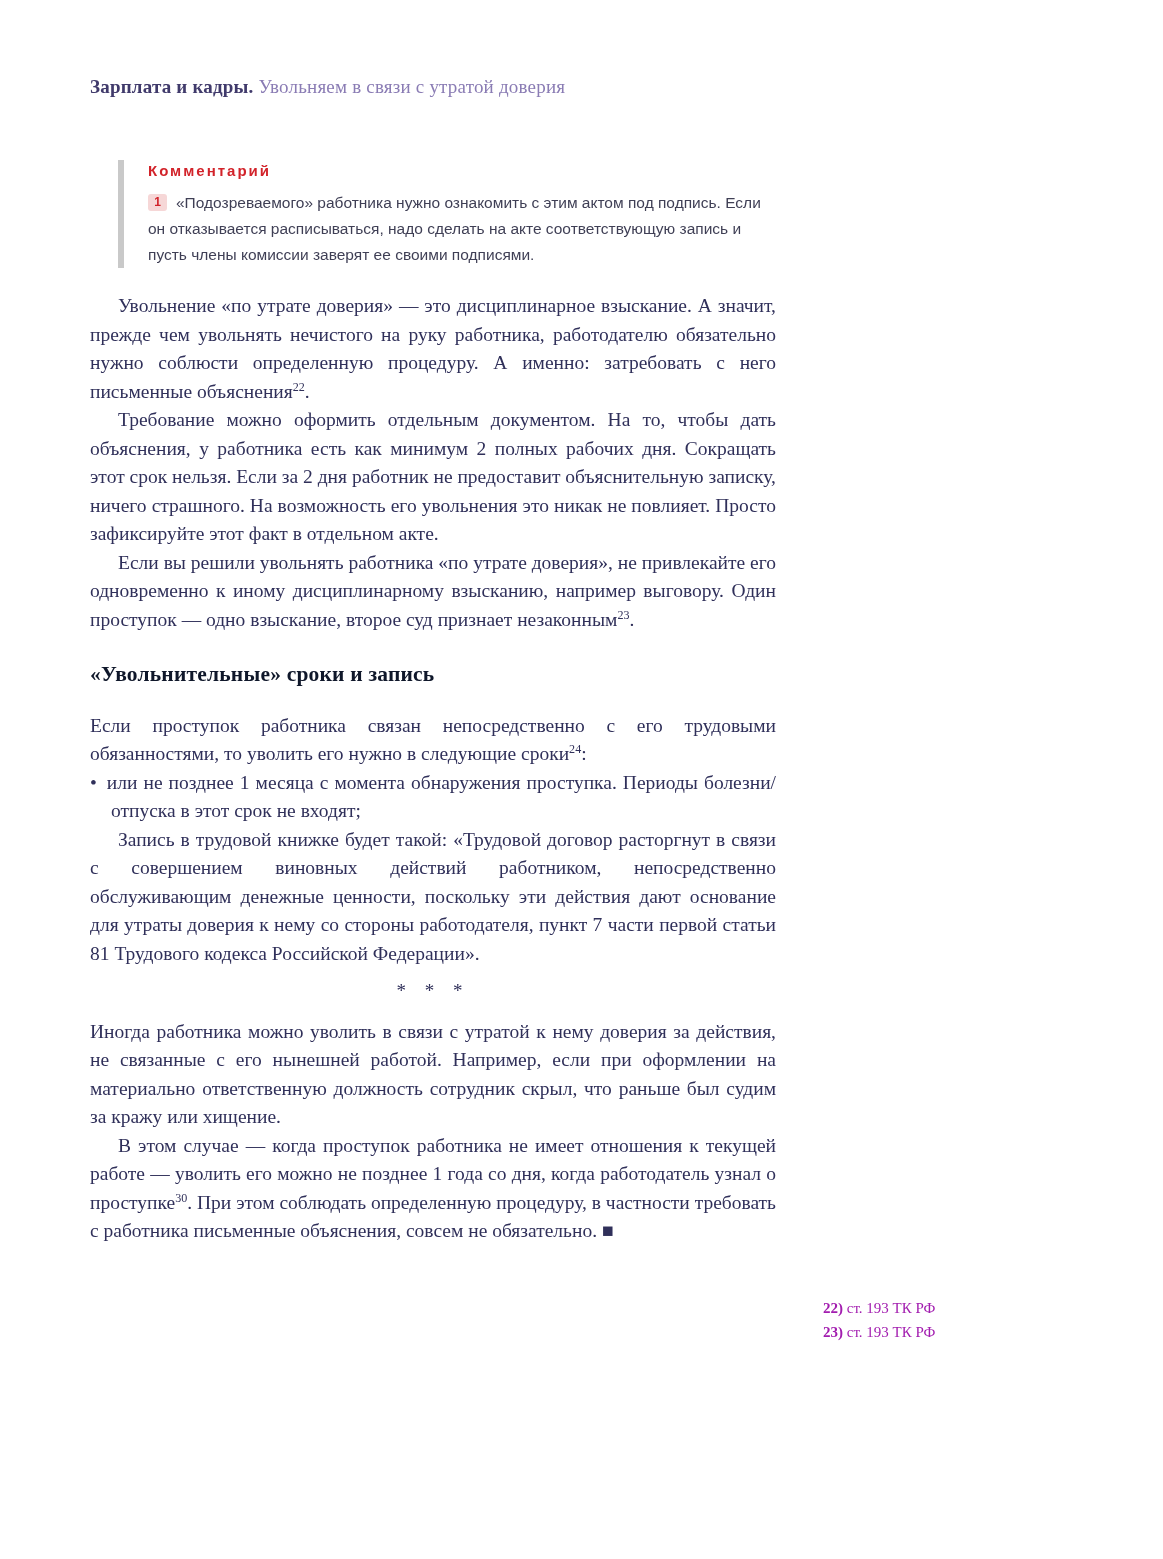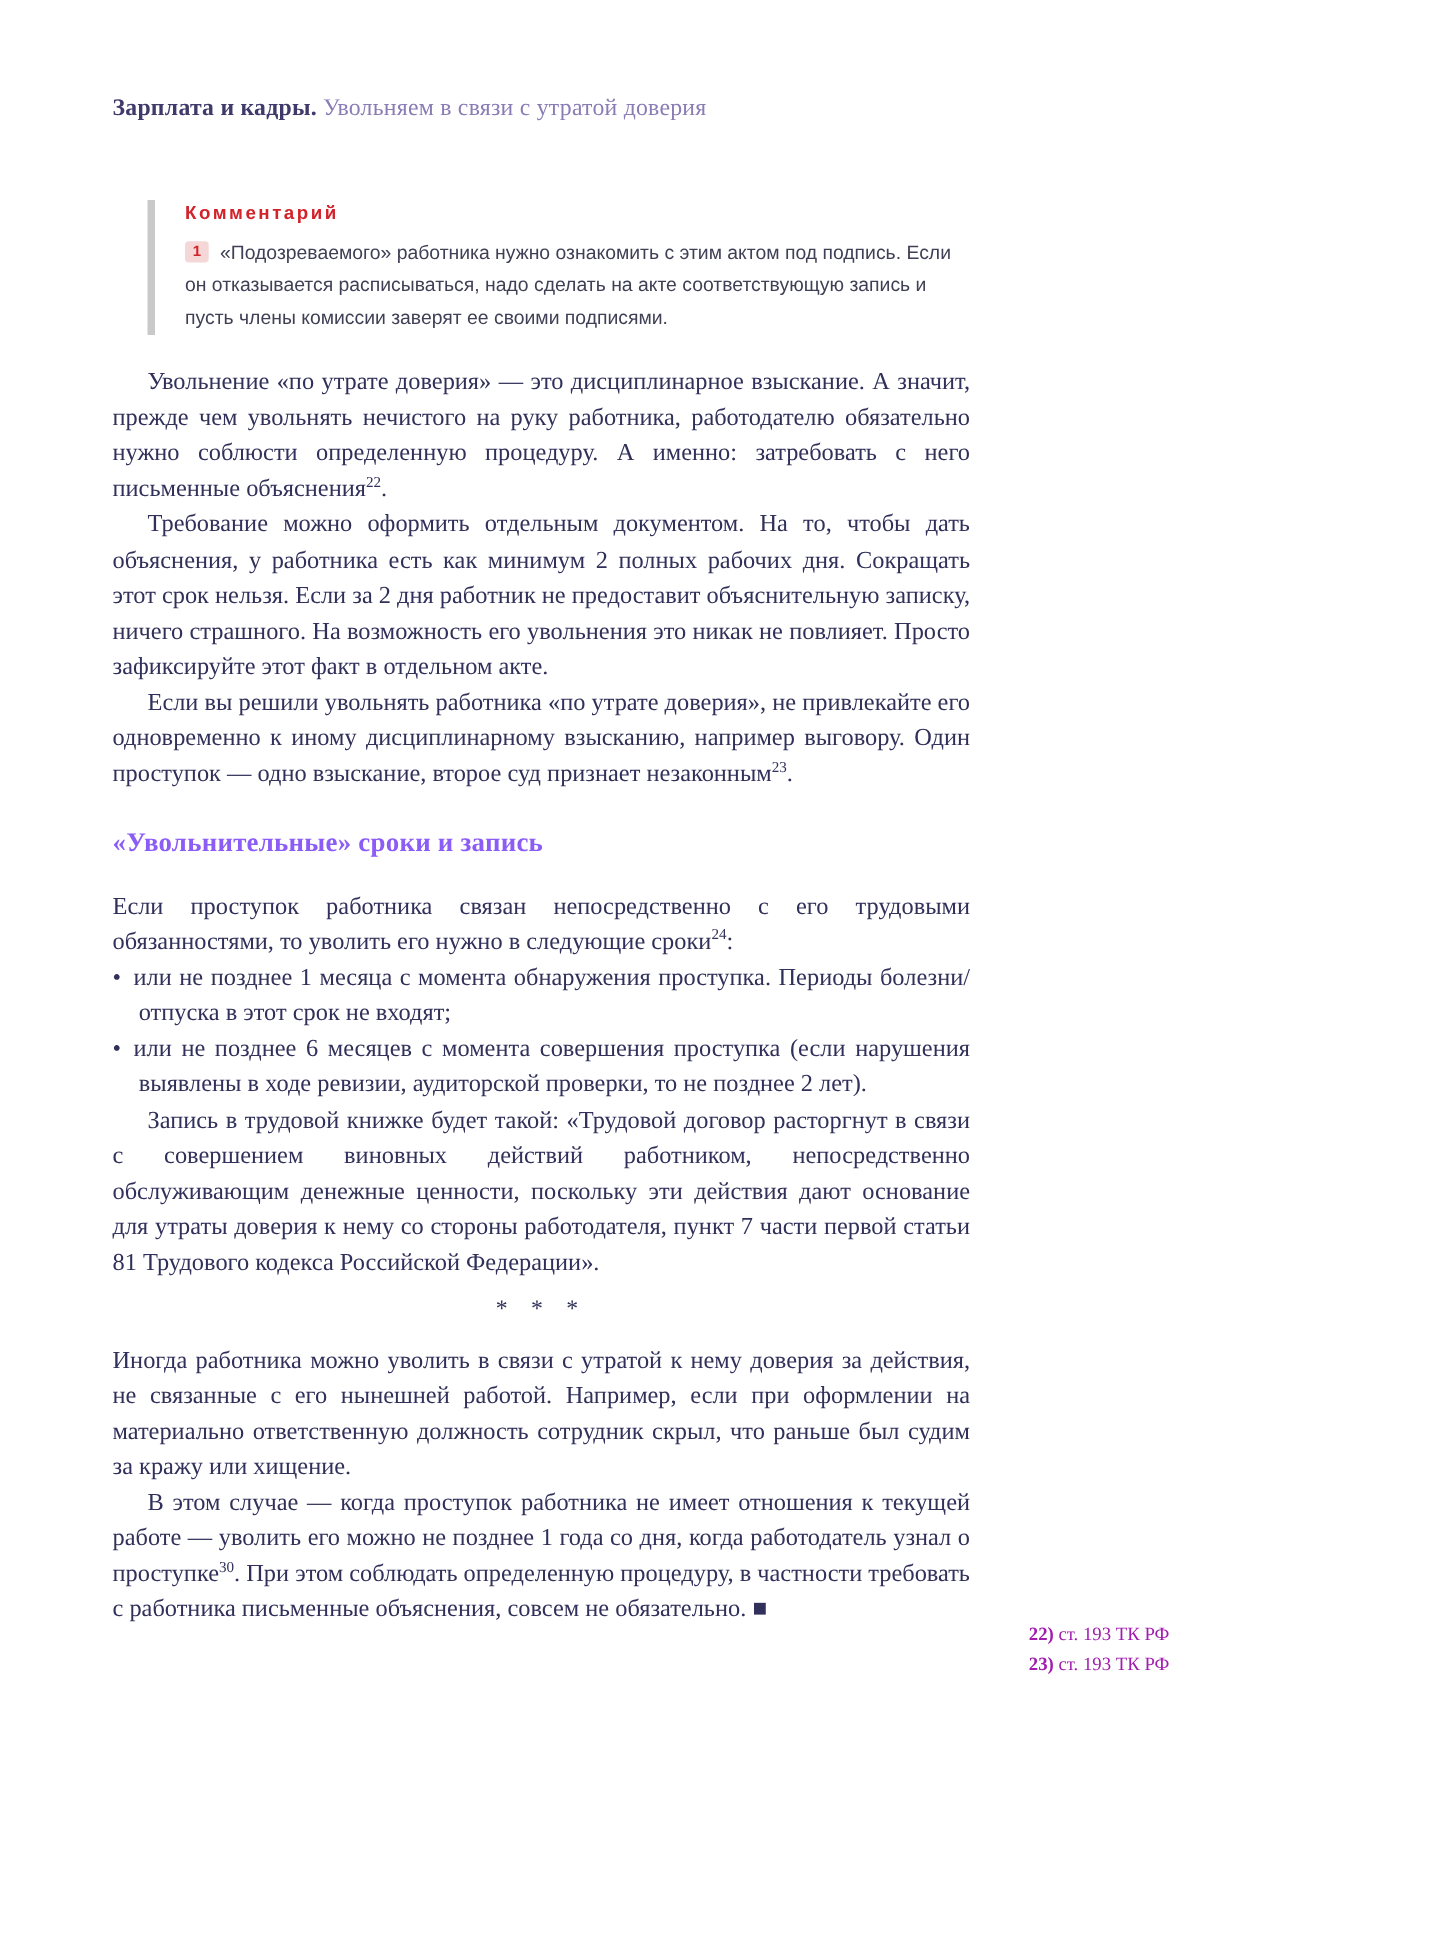--- a/index.html
+++ b/index.html
@@ -81,21 +81,21 @@
     text-align: justify;
   }
   .para { text-align: justify; }
   .para.indent { text-indent: 28px; }
   .b { font-weight: normal; }
   sup { font-size: 0.62em; line-height: 0; vertical-align: super; }
 
   h2.section-heading {
     font-size: 21.5px;
     font-weight: bold;
-    color: #8b5cf6;
+    color: #0f172a;
     margin: 26px 0 23px 0;
     text-align: left;
     letter-spacing: 0.2px;
   }
 
   .bullet { padding-left: 21px; text-indent: -21px; }
   .bullet .dot { display: inline; padding-right: 10px; }
 
   .stars {
     text-align: center;
@@ -148,21 +148,20 @@
     <p class="para indent"><span>Увольнение «по утрате доверия» — это дисциплинарное взыскание. А значит, прежде чем увольнять нечистого на руку работника, работодателю обязательно нужно соблюсти определенную процедуру. А именно: затребовать с него письменные объяснения</span><sup>22</sup><span>.</span></p>
     <p class="para indent"><span>Требование можно оформить отдельным документом. На то, чтобы дать объяснения, у работника есть как минимум 2 полных рабочих дня. Сокращать этот срок нельзя. Если за 2 дня работник не предоставит объяснительную записку, ничего страшного. На возможность его увольнения это никак не повлияет. Просто зафиксируйте этот факт в отдельном акте.</span></p>
     <p class="para indent"><span>Если вы решили увольнять работника «по утрате доверия», не привлекайте его одновременно к иному дисциплинарному взысканию, например выговору. Один проступок — одно взыскание, второе суд признает незаконным</span><sup>23</sup><span>.</span></p>
 
     <h2 class="section-heading">«Увольнительные» сроки и запись</h2>
 
     <p class="para"><span>Если проступок работника связан непосредственно с его трудовыми обязанностями, то уволить его нужно в следующие сроки</span><sup>24</sup><span>:</span></p>
 
     <p class="para bullet"><span class="dot">•</span><span><span>или не позднее 1 месяца с момента </span><span class="b">обнаружения</span><span> проступка. Периоды болезни/отпуска в этот срок не входят;</span></span></p>
 
-    <p class="para bullet"><span class="dot">•</span><span><span>или не позднее 6 месяцев с момента </span><span class="b">совершения</span><span> проступка (если нарушения выявлены в ходе ревизии, аудиторской проверки, то не позднее 2 лет).</span></span></p>
 
     <p class="para indent"><span>Запись в трудовой книжке будет такой: «Трудовой договор расторгнут в связи с совершением виновных действий работником, непосредственно обслуживающим денежные ценности, поскольку эти действия дают основание для утраты доверия к нему со стороны работодателя, пункт 7 части первой статьи 81 Трудового кодекса Российской Федерации».</span></p>
 
     <div class="stars">* * *</div>
 
     <p class="para"><span>Иногда работника можно уволить в связи с утратой к нему доверия за действия, не связанные с его нынешней работой. Например, если при оформлении на материально ответственную должность сотрудник скрыл, что раньше был судим за кражу или хищение.</span></p>
     <p class="para indent"><span>В этом случае — когда проступок работника не имеет отношения к текущей работе — уволить его можно не позднее 1 года со дня, когда </span><span class="b">работодатель узнал</span><span> о проступке</span><sup>30</sup><span>. При этом соблюдать определенную процедуру, в частности требовать с работника письменные объяснения, совсем не обязательно. ■</span></p>
   </main>
 
   <aside class="footnotes">

